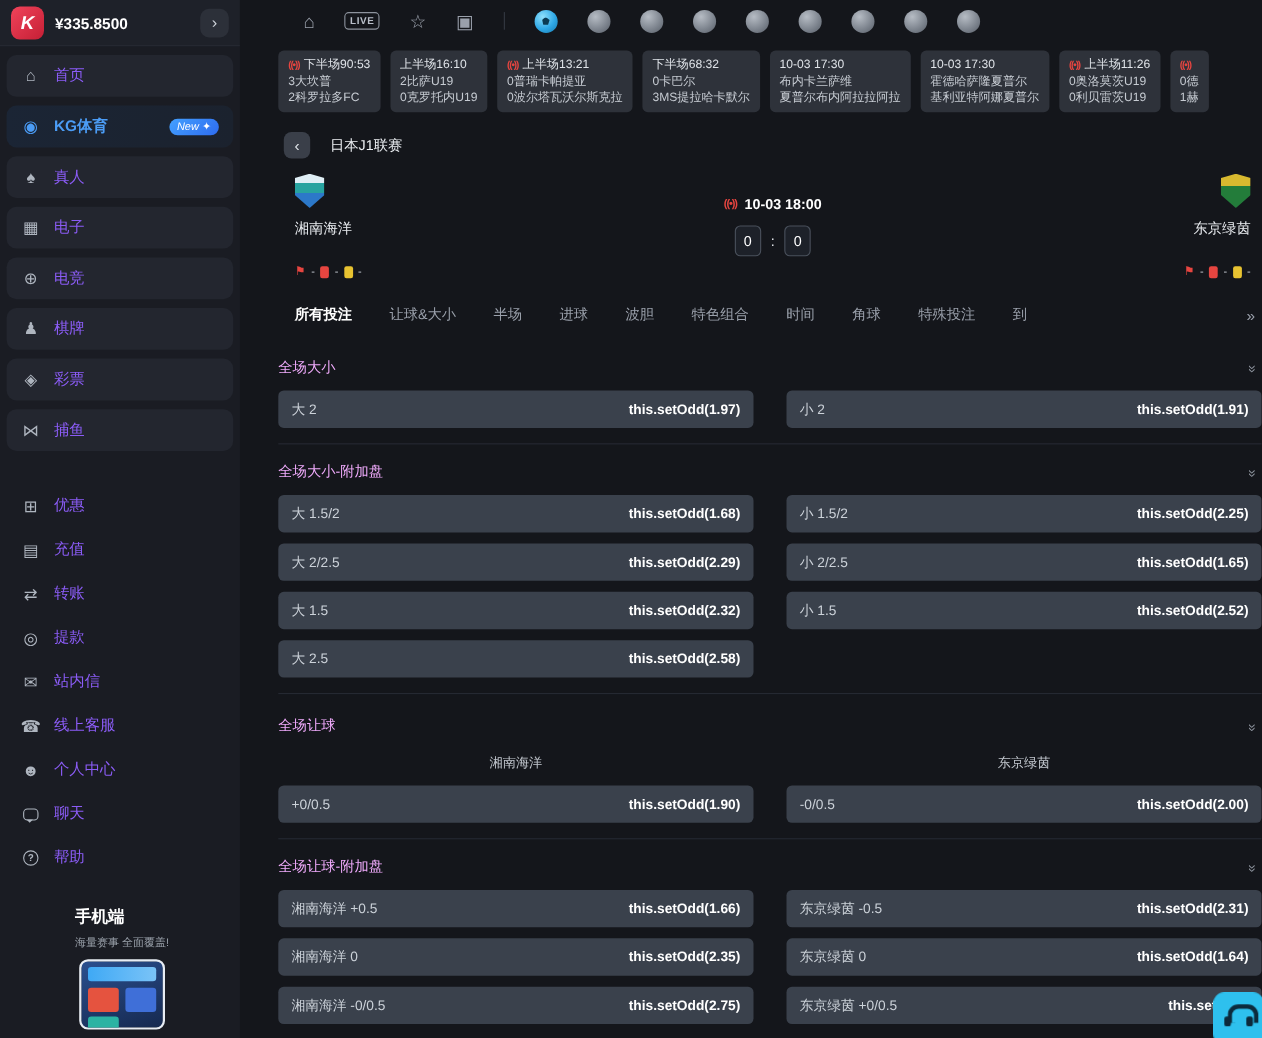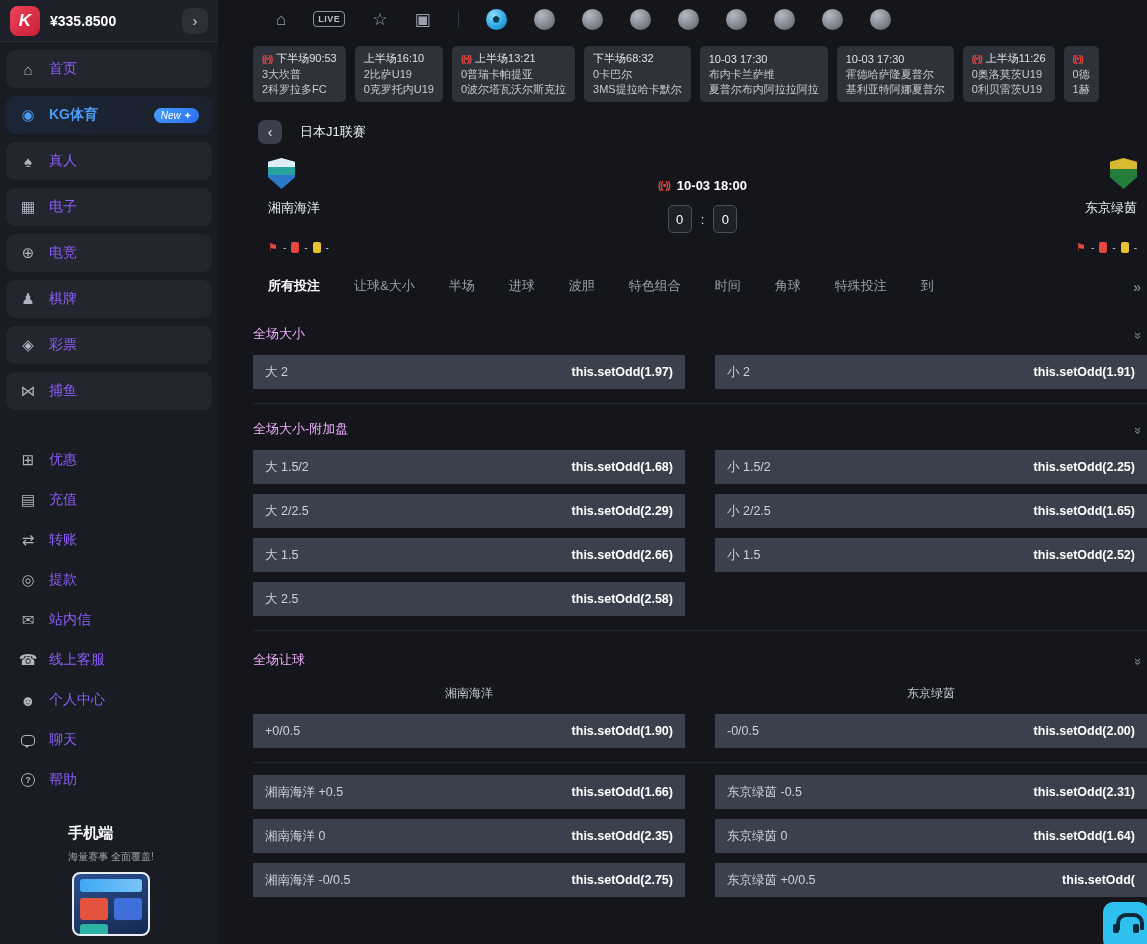--- a/index.html
+++ b/index.html
@@ -96,21 +96,21 @@
 
   .sec { border-bottom:1px solid #252932; padding-bottom:14px; }
   .sec.last { border-bottom:none; }
   .sec-head { display:flex; align-items:center; justify-content:space-between; margin-top:16px; padding-right:6px; }
   .sec-head.tall { margin-top:20px; }
   .sec-title { font-size:13px; color:#f0abfc; }
   .chev { color:#8d939d; font-size:13px; letter-spacing:-2px; transform:rotate(90deg); cursor:pointer; }
   .col-heads { display:grid; grid-template-columns:432px 432px; gap:30px; margin-top:16px; }
   .col-heads div { text-align:center; font-size:12px; color:#c3c8cf; }
   .bet-grid { display:grid; grid-template-columns:432px 432px; gap:10px 30px; margin-top:12px; }
-  .cell { height:34px; background:#3a414c; border-radius:0; display:flex; align-items:center;
+  .cell { height:34px; background:#3a414c; border-radius:5px; display:flex; align-items:center;
     justify-content:space-between; padding:0 12px; cursor:pointer; }
   .bl { font-size:12.5px; color:#ccd2d9; white-space:nowrap; }
   .bo { font-size:12.5px; font-weight:bold; color:#fff; white-space:nowrap; }
 
   .fab { position:fixed; right:-2px; bottom:-6px; width:46px; height:48px; background:#2ec0ee; border:none;
     border-radius:10px; cursor:pointer; z-index:9; }
   .fab::before { content:""; position:absolute; left:13px; top:11px; width:20px; height:13px;
     border:4px solid #0c2a3c; border-bottom:none; border-radius:10px 10px 0 0; }
   .fab::after { content:""; position:absolute; left:10px; top:22px; width:6px; height:9px; background:#0c2a3c;
     border-radius:2px; box-shadow:20px 0 0 #0c2a3c; }
@@ -388,21 +388,21 @@
         <div class="cell">
           <span class="bl">大 2/2.5</span>
             <span class="bo">this.setOdd(2.29)</span>
         </div>
         <div class="cell">
           <span class="bl">小 2/2.5</span>
             <span class="bo">this.setOdd(1.65)</span>
         </div>
         <div class="cell">
           <span class="bl">大 1.5</span>
-            <span class="bo">this.setOdd(2.66)</span>
+            <span class="bo">this.setOdd(2.32)</span>
         </div>
         <div class="cell">
           <span class="bl">小 1.5</span>
             <span class="bo">this.setOdd(2.52)</span>
         </div>
         <div class="cell">
           <span class="bl">大 2.5</span>
             <span class="bo">this.setOdd(2.58)</span>
         </div>
       </div>
@@ -423,20 +423,24 @@
             <span class="bo">this.setOdd(1.90)</span>
         </div>
         <div class="cell">
           <span class="bl">-0/0.5</span>
             <span class="bo">this.setOdd(2.00)</span>
         </div>
       </div>
     </div>
 
     <div class="sec last">
+      <div class="sec-head">
+        <span class="sec-title">全场让球-附加盘</span>
+        <span class="chev">»</span>
+      </div>
       <div class="bet-grid">
         <div class="cell">
           <span class="bl">湘南海洋 +0.5</span>
             <span class="bo">this.setOdd(1.66)</span>
         </div>
         <div class="cell">
           <span class="bl">东京绿茵 -0.5</span>
             <span class="bo">this.setOdd(2.31)</span>
         </div>
         <div class="cell">

